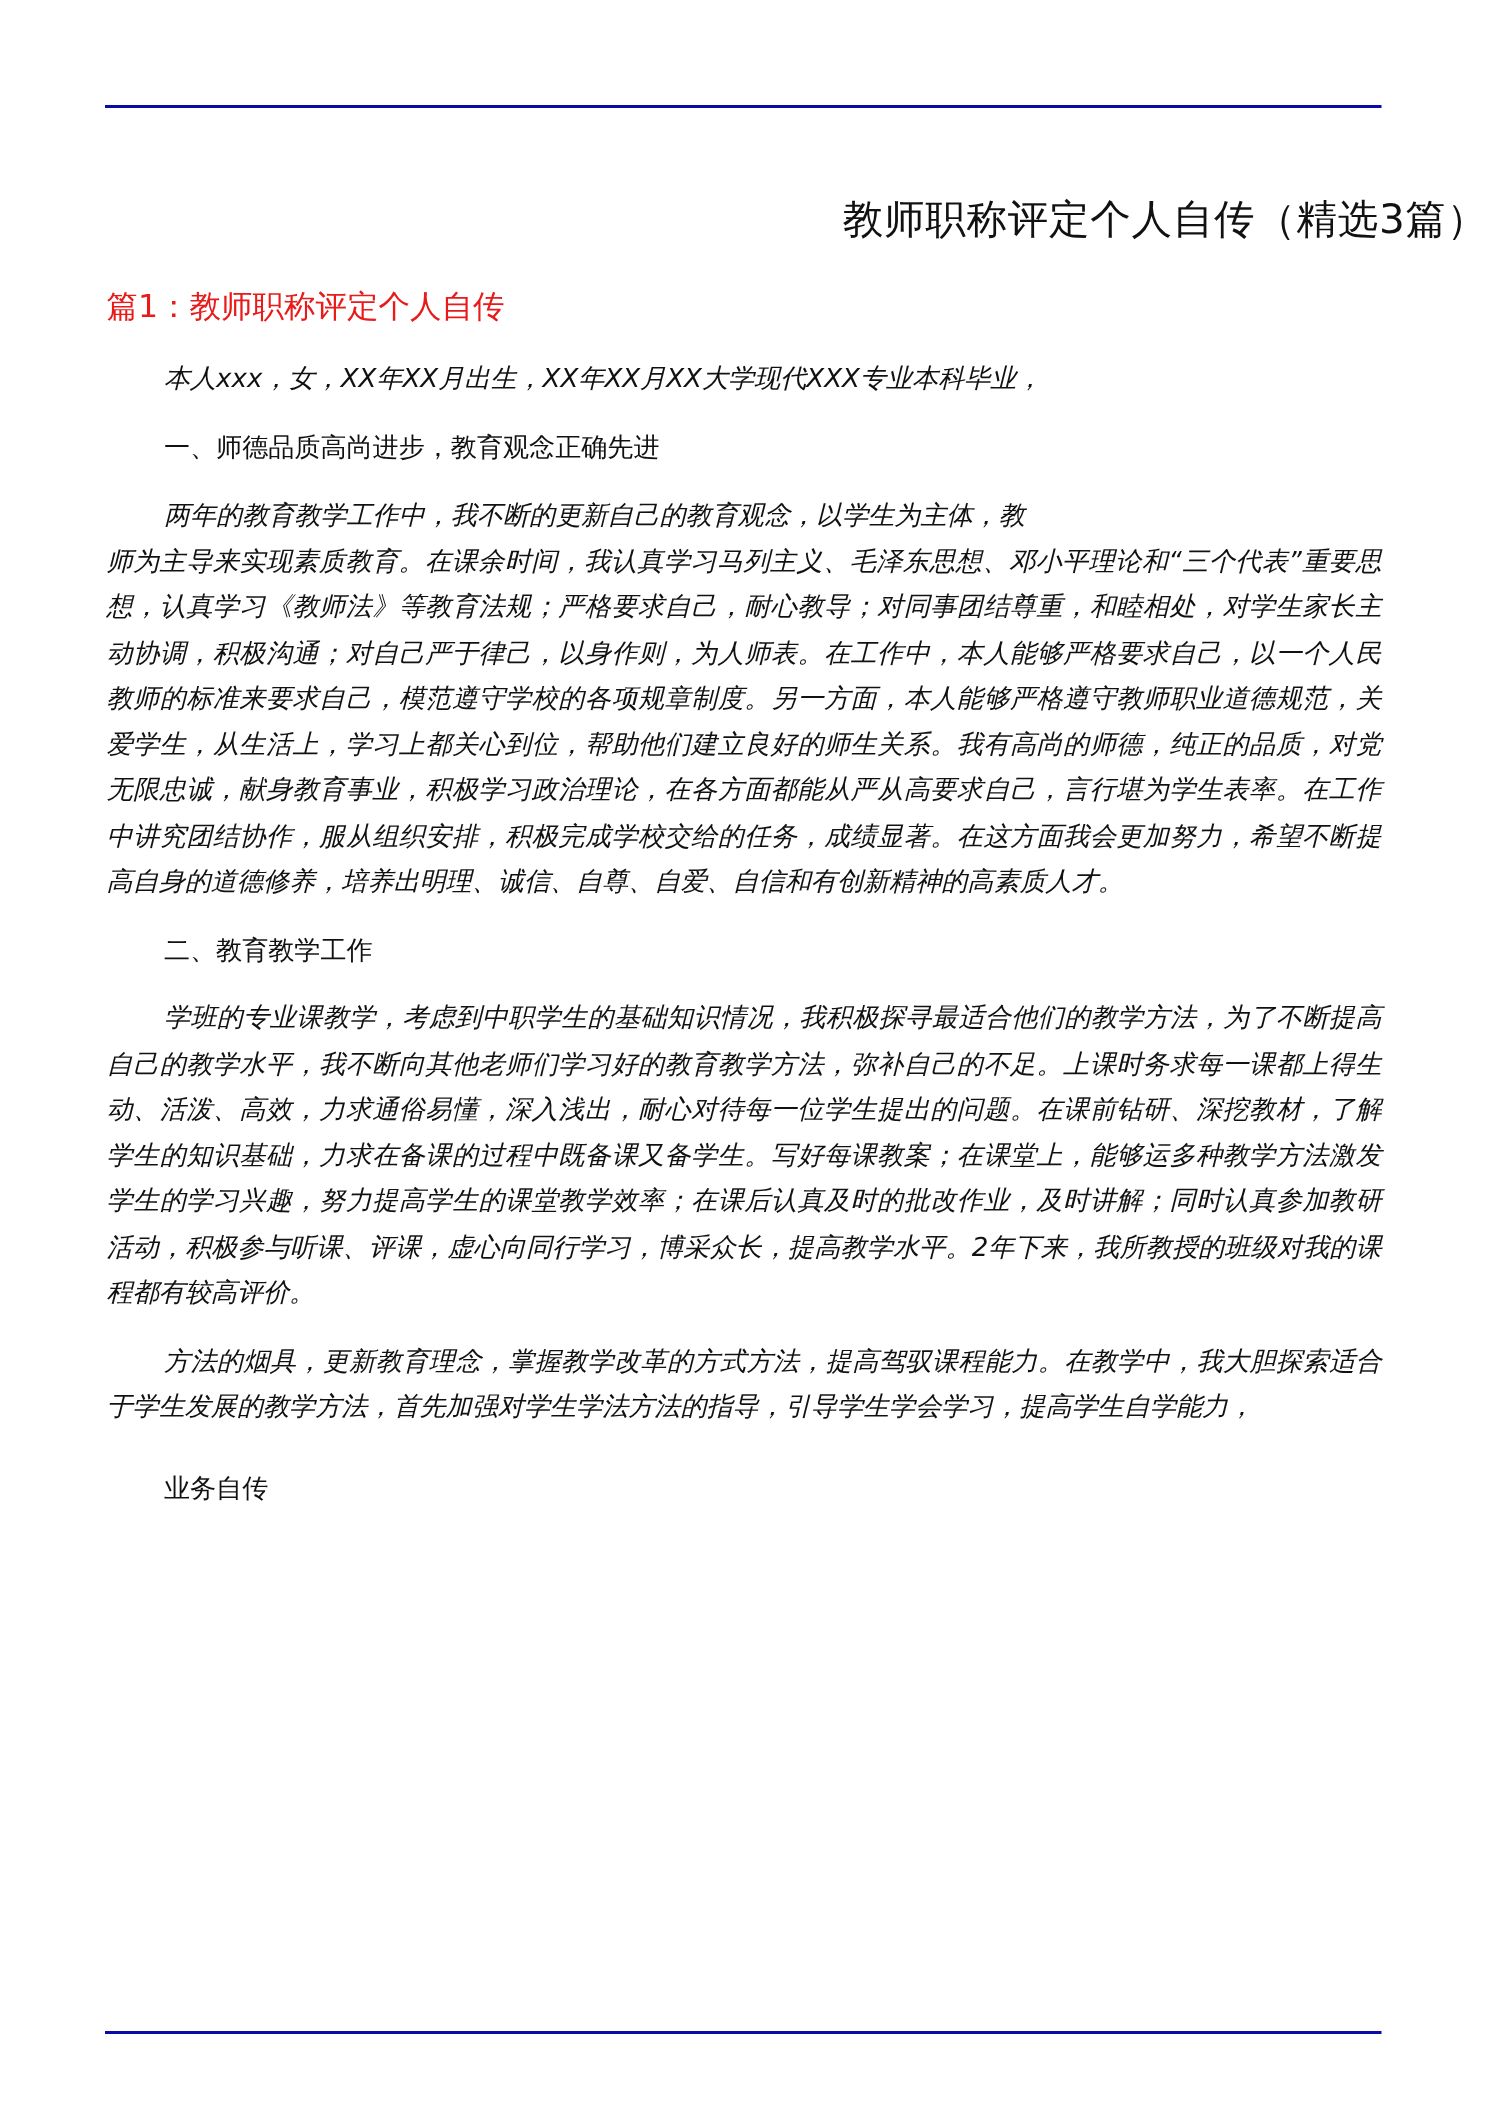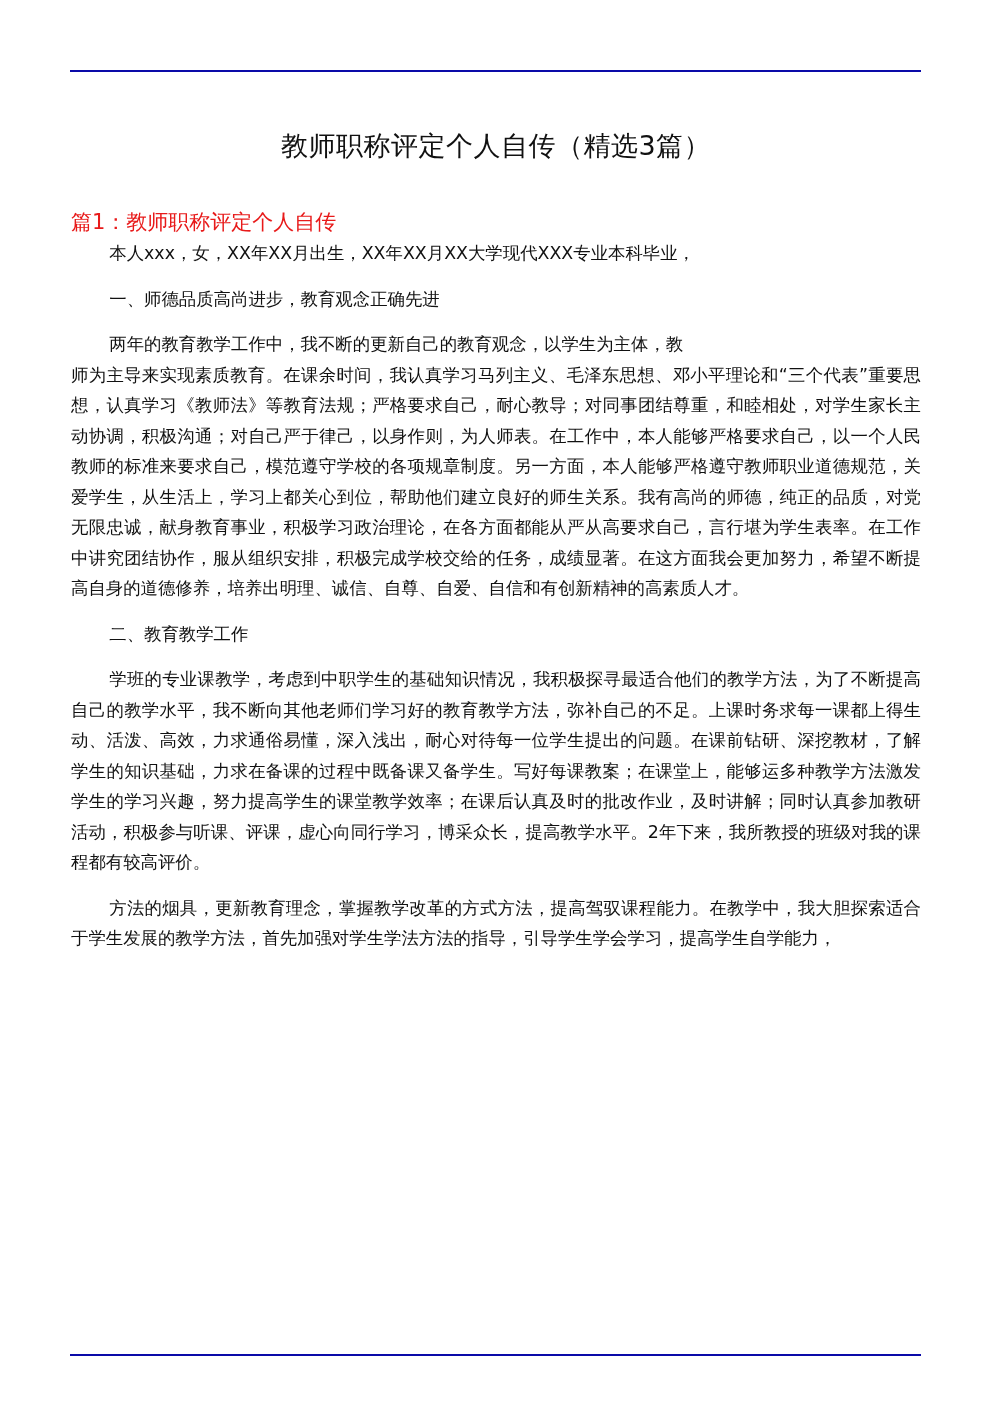--- a/index.html
+++ b/index.html
@@ -22,45 +22,46 @@
       height: 2px;
       background: #0a0aa8;
     }
     .rule.top { top: 70px; }
     .rule.bottom { top: 1354px; }
     .title {
       position: absolute;
       top: 128px;
       left: 0;
       width: 992px;
-      text-align: center;
+      text-align: right;
       font-size: 27px;
       letter-spacing: 0.5px;
       color: #111;
     }
     .section-heading {
       position: absolute;
-      top: 208px;
+      top: 190px;
       left: 71px;
       font-size: 21px;
       color: #e81a1a;
     }
     .content {
       position: absolute;
       top: 238px;
       left: 71px;
       width: 850px;
       font-size: 17.4px;
       line-height: 30.5px;
     }
     .para {
       margin: 0 0 15px 0;
       text-indent: 2.2em;
       text-align: justify;
       word-break: break-all;
+      font-style: italic;
     }
     .para .lead {
       display: block;
     }
     .sub {
       margin: 0 0 15px 0;
       text-indent: 2.2em;
     }
     .page-num {
       position: absolute;
@@ -88,17 +89,18 @@
   <p class="para">
     <span class="lead">两年的教育教学工作中，我不断的更新自己的教育观念，以学生为主体，教</span><span>师为主导来实现素质教育。在课余时间，我认真学习马列主义、毛泽东思想、邓小平理论和“三个代表”重要思想，认真学习《教师法》等教育法规；严格要求自己，耐心教导；对同事团结尊重，和睦相处，对学生家长主动协调，积极沟通；对自己严于律己，以身作则，为人师表。在工作中，本人能够严格要求自己，以一个人民教师的标准来要求自己，模范遵守学校的各项规章制度。另一方面，本人能够严格遵守教师职业道德规范，关爱学生，从生活上，学习上都关心到位，帮助他们建立良好的师生关系。我有高尚的师德，纯正的品质，对党无限忠诚，献身教育事业，积极学习政治理论，在各方面都能从严从高要求自己，言行堪为学生表率。在工作中讲究团结协作，服从组织安排，积极完成学校交给的任务，成绩显著。在这方面我会更加努力，希望不断提高自身的道德修养，培养出明理、诚信、自尊、自爱、自信和有创新精神的高素质人才。</span>
   </p>
   <p class="sub">二、教育教学工作</p>
   <p class="para">
     <span>学班的专业课教学，考虑到中职学生的基础知识情况，我积极探寻最适合他们的教学方法，为了不断提高自己的教学水平，我不断向其他老师们学习好的教育教学方法，弥补自己的不足。上课时务求每一课都上得生动、活泼、高效，力求通俗易懂，深入浅出，耐心对待每一位学生提出的问题。在课前钻研、深挖教材，了解学生的知识基础，力求在备课的过程中既备课又备学生。写好每课教案；在课堂上，能够运多种教学方法激发学生的学习兴趣，努力提高学生的课堂教学效率；在课后认真及时的批改作业，及时讲解；同时认真参加教研活动，积极参与听课、评课，虚心向同行学习，博采众长，提高教学水平。2年下来，我所教授的班级对我的课程都有较高评价。</span>
   </p>
   <p class="para">
     <span>方法的烟具，更新教育理念，掌握教学改革的方式方法，提高驾驭课程能力。在教学中，我大胆探索适合于学生发展的教学方法，首先加强对学生学法方法的指导，引导学生学会学习，提高学生自学能力，</span>
   </p>
+  <p class="sub" style="margin-top:24px">业务自传</p>
 </div>
 
 <div class="rule bottom"></div>
 
 <div class="page-num">1 / 4</div>
 
 </body></html>

